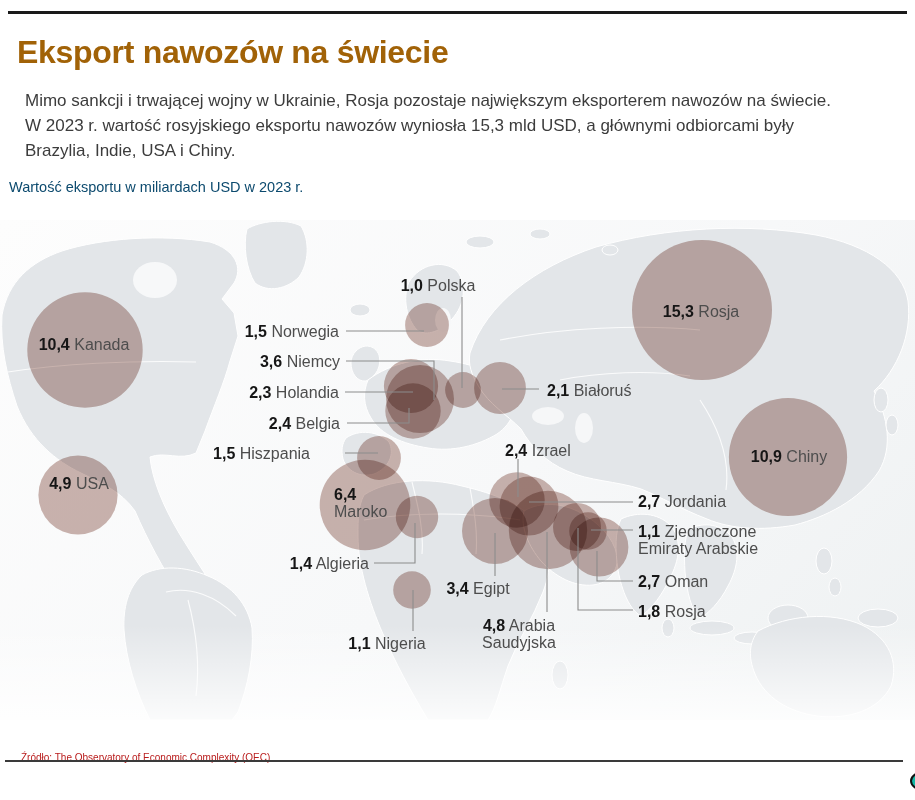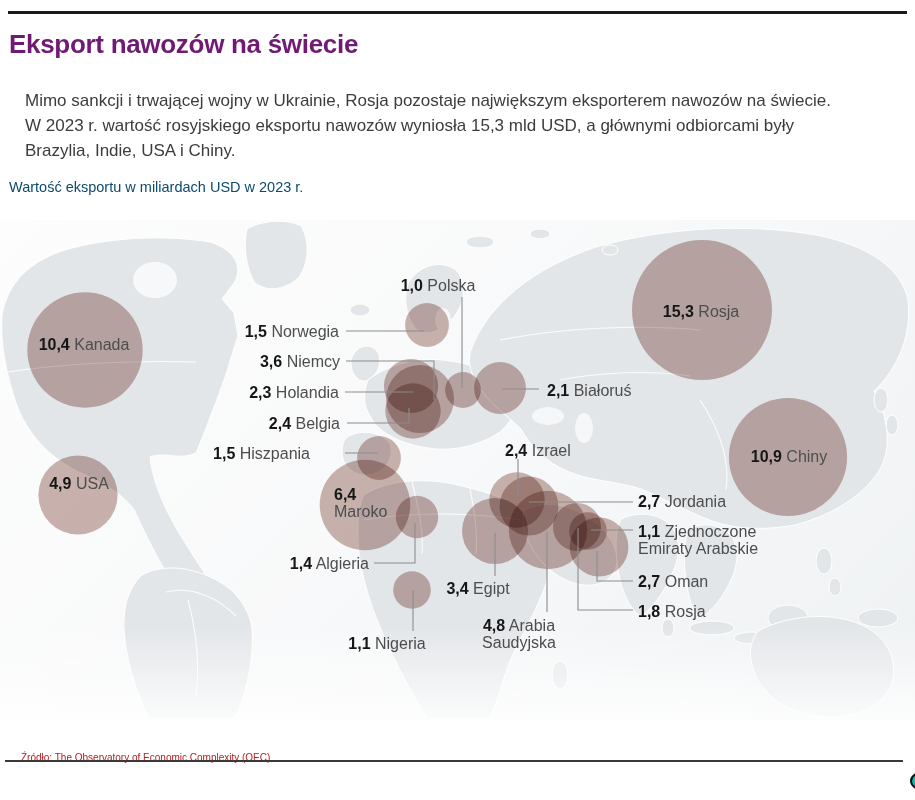--- a/index.html
+++ b/index.html
@@ -2,22 +2,22 @@
 <html><head>
 <meta charset="utf-8">
 <style>
   html,body{margin:0;padding:0;background:#ffffff;}
   .page{
     position:relative;width:915px;height:800px;background:#ffffff;overflow:hidden;
     font-family:"Liberation Sans","DejaVu Sans",sans-serif;
   }
   .top-rule{position:absolute;left:8px;top:11px;width:899px;height:3px;background:#1a1a1a;}
   .title{
-    position:absolute;left:9px;top:26px;margin:0;
-    font-size:26px;font-weight:700;color:#701a75;letter-spacing:-0.3px;line-height:36px;
+    position:absolute;left:9px;top:26px;margin:8px;
+    font-size:32px;font-weight:700;color:#a16207;letter-spacing:-0.3px;line-height:36px;
   }
   .lead{
     position:absolute;left:9px;top:72px;margin:16px;width:890px;
     font-size:17px;line-height:25px;color:#3c3c3c;white-space:pre-line;
   }
   .sec-title{
     position:absolute;left:9px;top:155px;margin:0;
     font-size:15.5px;font-weight:700;color:#141414;letter-spacing:0.1px;
   }
   .sec-sub{

